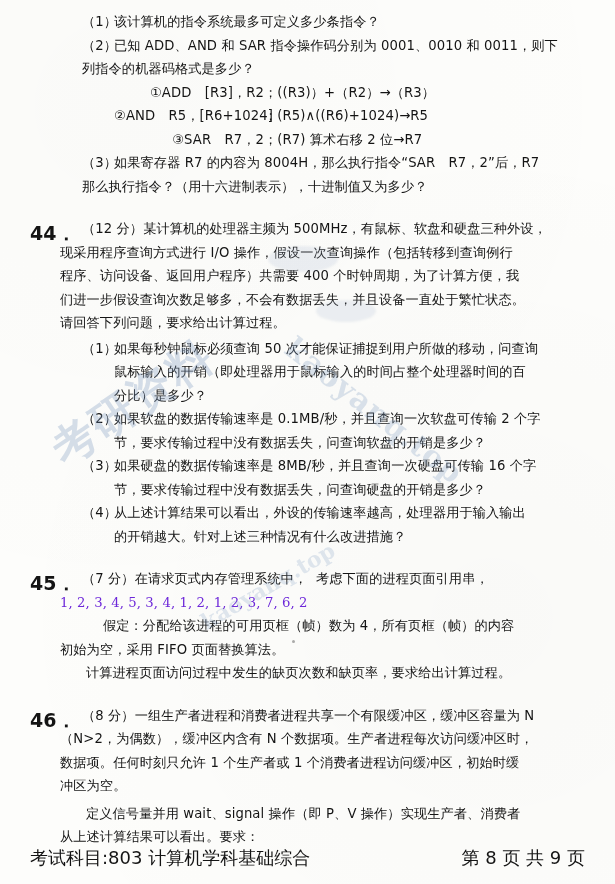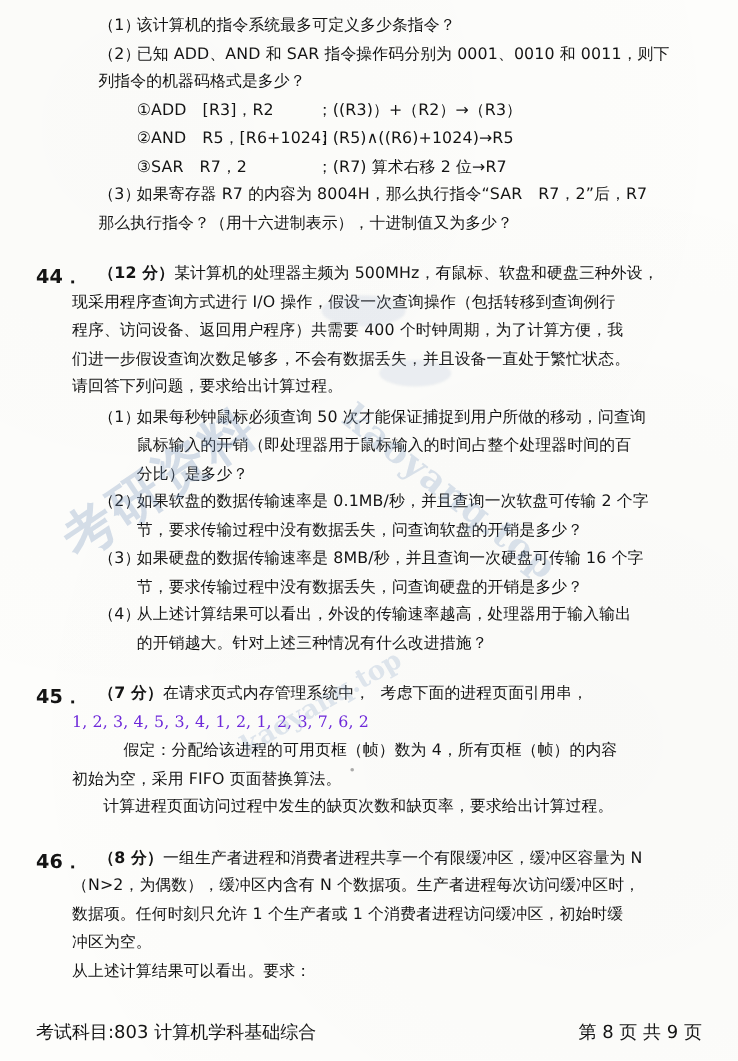--- a/index.html
+++ b/index.html
@@ -37,63 +37,64 @@
     position: relative;
     font-size: 13.2px;
     line-height: 1.78;
     letter-spacing: 0.1px;
   }
   .q-num {
     position: absolute;
     left: 0;
     top: 0;
     font-weight: bold;
-    font-size: 16px;
+    font-size: 19px;
   }
   .indent-1 { padding-left: 52px; }
   .indent-2 { padding-left: 84px; }
   .hang {
     position: relative;
     padding-left: 32px;
   }
   .hang > .mark {
     position: absolute;
     left: 0;
     top: 0;
   }
   .line { white-space: pre-wrap; }
   .spacer-lg { height: 19px; }
 
   .insn-row {
     display: flex;
     align-items: baseline;
+    text-align: right;
   }
   .insn-left {
     width: 150px;
     flex: 0 0 150px;
     white-space: pre;
   }
   .insn-right {
     white-space: pre;
   }
 
   .mono-ish {
     font-family: "DejaVu Serif", "Liberation Serif", serif;
   }
 
-  .bold { font-weight: bold; }
+  .bold { font-weight: normal; }
 
   .footer {
     position: absolute;
     left: 30px;
     right: 30px;
     bottom: 14px;
     display: flex;
     justify-content: space-between;
-    font-size: 15px;
+    font-size: 18px;
     border-top: 0px solid transparent;
   }
 
   
   .watermark {
     position: absolute;
     left: 0; top: 0; right: 0; bottom: 0;
     pointer-events: none;
     overflow: hidden;
   }
@@ -233,20 +234,21 @@
   </div>
 
   <div class="spacer-lg"></div>
 
   <div class="block" style="padding-left:52px;">
     <span class="q-num">46．</span>
     <div class="line"><span class="bold">（8 分）</span><span>一组生产者进程和消费者进程共享一个有限缓冲区，缓冲区容量为 N</span></div>
     <div class="line" style="margin-left:-22px">（N&gt;2，为偶数），缓冲区内含有 N 个数据项。生产者进程每次访问缓冲区时，</div>
     <div class="line" style="margin-left:-22px">数据项。任何时刻只允许 1 个生产者或 1 个消费者进程访问缓冲区，初始时缓</div>
     <div class="line" style="margin-left:-22px">冲区为空。</div>
+    <div class="line" style="margin-left:4px; margin-top:4px;">定义信号量并用 wait、signal 操作（即 P、V 操作）实现生产者、消费者</div>
     <div class="line" style="margin-left:-22px">从上述计算结果可以看出。要求：</div>
   </div>
 
   <div class="watermark">
     <div class="wm-text wm-a">考研资料</div>
     <div class="wm-text wm-b">kaoyanq.top</div>
     <div class="wm-text wm-c">kaoyanq.top</div>
     <div class="wm-dot"></div>
     <div class="smudge" style="left:268px; top:246px; width:70px; height:26px;"></div>
     <div class="smudge" style="left:316px; top:300px; width:60px; height:22px;"></div>

